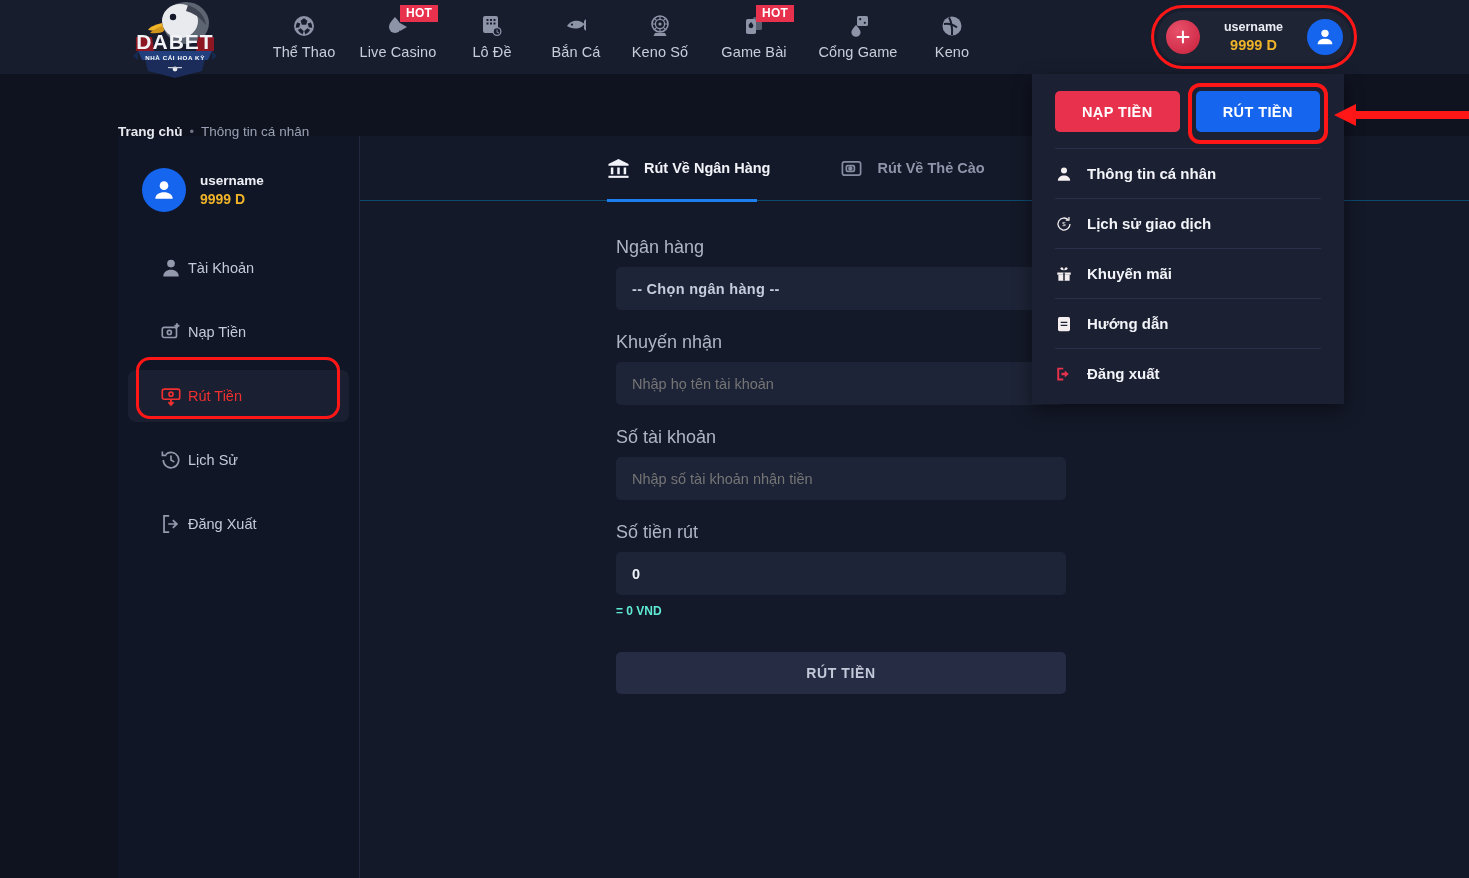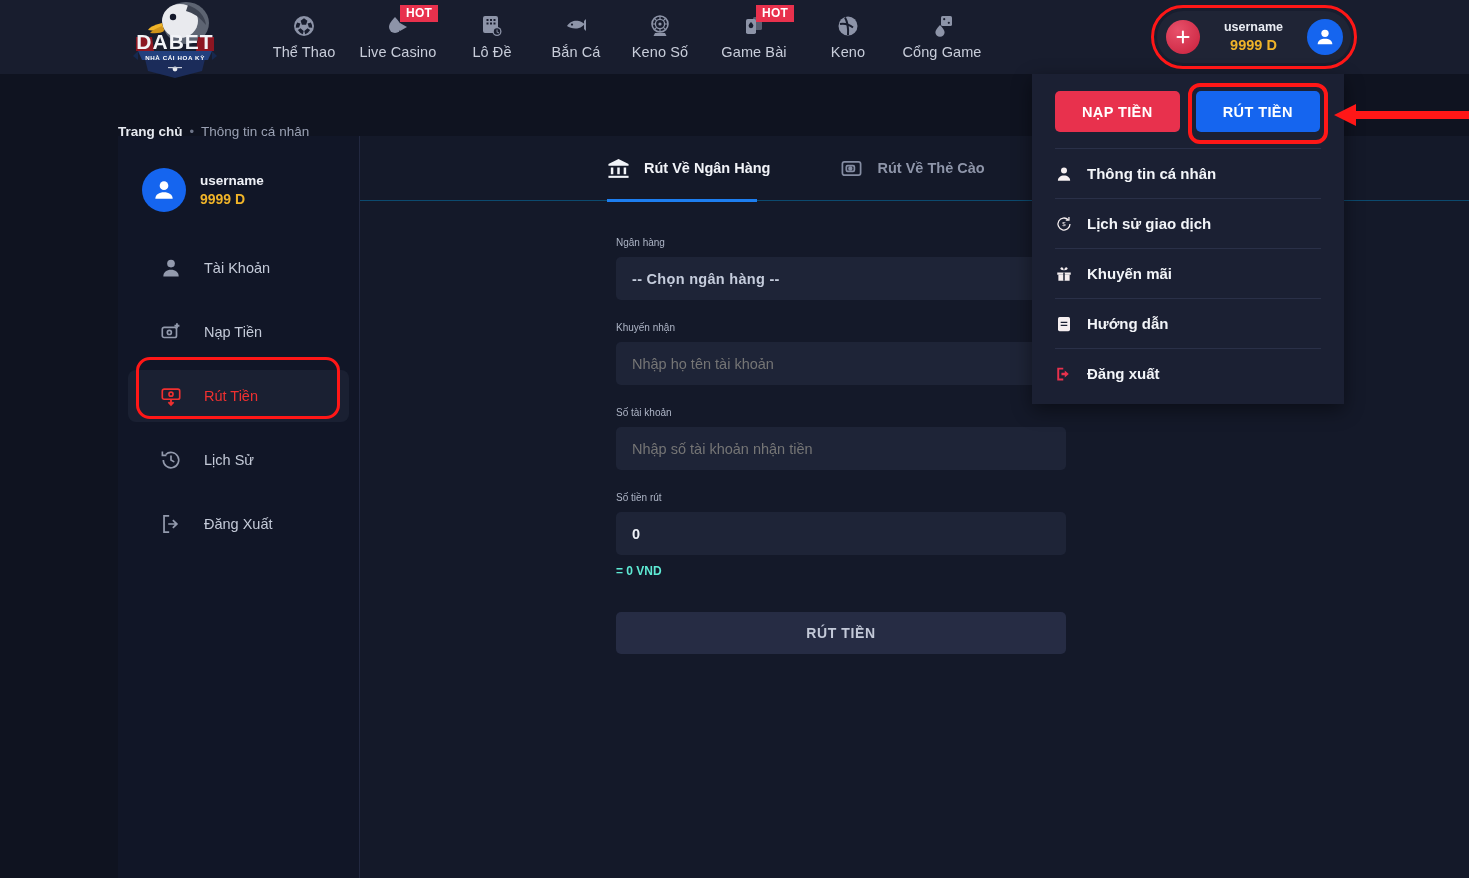--- a/index.html
+++ b/index.html
@@ -125,21 +125,21 @@
   .side-avatar {
     width: 44px; height: 44px; border-radius: 50%; background: #1565ef;
     display: flex; align-items: center; justify-content: center; flex: none;
   }
   .side-user-text { line-height: 1.3; }
   .side-uname { font-size: 13.5px; color: #eef0f6; font-weight: bold; }
   .side-ubal { font-size: 14px; color: #f0b429; font-weight: bold; }
 
   .side-menu { margin-top: 30px; }
   .side-item {
-    position: relative; display: flex; align-items: center; gap: 22px;
+    position: relative; display: flex; align-items: center; gap: 6px;
     height: 52px; padding-left: 42px; cursor: pointer; margin-bottom: 12px;
   }
   .side-item .s-icon { width: 22px; height: 22px; color: #939aad; display: block; flex: none; }
   .side-item .s-label { font-size: 14.5px; color: #c4cad8; }
   .side-item.active { background: #1a2032; border-radius: 8px; margin: 0 10px 12px 10px; padding-left: 32px; }
   .side-item.active .s-icon { color: #f03030; }
   .side-item.active .s-label { color: #f03030; }
   .hl-side {
     position: absolute; left: 136px; top: 357px; width: 204px; height: 62px;
     border: 3px solid #ff1717; border-radius: 14px; z-index: 30; pointer-events: none;
@@ -162,21 +162,21 @@
   .tab.active .t-icon { color: #f1f3f8; }
   .tab.active .t-label { color: #f1f3f8; }
   .tab.active::after {
     content: ""; position: absolute; left: 0; bottom: -1px; width: 150px; height: 3px;
     background: #1d7ef0;
   }
 
   .form { padding: 36px 0 0 0; }
   .field { width: 450px; margin: 0 auto 0 256px; }
   .field + .field { margin-top: 22px; }
-  .f-label { font-size: 10px; color: #aeb5c6; margin-bottom: 9px; }
+  .f-label { font-size: 18px; color: #aeb5c6; margin-bottom: 9px; }
   .f-input {
     width: 450px; height: 43px; background: #1e2437; border: none; border-radius: 5px;
     color: #9aa2b6; font-size: 14.5px; padding: 0 16px;
     font-family: "Liberation Sans", sans-serif;
   }
   .f-input.select { color: #c5ccdc; font-weight: bold; letter-spacing: .3px; }
   .f-input.value { color: #eef1f7; font-weight: bold; }
   .f-note { font-size: 12px; color: #5eead4; margin-top: 9px; font-weight: bold; }
   .submit-btn {
     width: 450px; height: 42px; margin: 34px 0 0 256px;
@@ -266,37 +266,37 @@
       <div class="nav-item wide">
         <span class="hot-badge">HOT</span>
         <svg class="nav-icon" viewBox="0 0 24 24" fill="currentColor">
           <rect x="11" y="3" width="9" height="13" rx="1.6" opacity=".55"></rect>
           <rect x="4" y="5" width="10" height="15" rx="1.8"></rect>
           <path d="M9 8c-1.3 1.4-2.4 2.7-2.4 3.8A2.4 2.4 0 009 14.2a2.4 2.4 0 002.4-2.4C11.4 10.7 10.3 9.4 9 8z" fill="#181d2e"></path>
         </svg>
         <span class="nav-label">Game Bài</span>
       </div>
 
-      <div class="nav-item">
-        <svg class="nav-icon" viewBox="0 0 24 24" fill="currentColor">
-          <circle cx="12" cy="12" r="9.5"></circle>
-          <path d="M4 10c3.5-.6 9 .4 13 3.5" stroke="#181d2e" stroke-width="2" fill="none"></path>
-          <path d="M9 3.5C11 7 12.5 13 12 21" stroke="#181d2e" stroke-width="2" fill="none"></path>
-        </svg>
-        <span class="nav-label">Keno</span>
-      </div>
-
       <div class="nav-item wide">
         <svg class="nav-icon" viewBox="0 0 24 24" fill="currentColor">
           <rect x="11" y="2" width="11" height="10" rx="1.6"></rect>
           <circle cx="14.2" cy="5.2" r="1.1" fill="#181d2e"></circle>
           <circle cx="18.8" cy="8.8" r="1.1" fill="#181d2e"></circle>
           <path d="M10 11c-2.6 2.8-4.6 5.3-4.6 7.2A4.6 4.6 0 0010 22.8a4.6 4.6 0 004.6-4.6C14.6 16.3 12.6 13.8 10 11z"></path>
         </svg>
         <span class="nav-label">Cổng Game</span>
+      </div>
+
+      <div class="nav-item">
+        <svg class="nav-icon" viewBox="0 0 24 24" fill="currentColor">
+          <circle cx="12" cy="12" r="9.5"></circle>
+          <path d="M4 10c3.5-.6 9 .4 13 3.5" stroke="#181d2e" stroke-width="2" fill="none"></path>
+          <path d="M9 3.5C11 7 12.5 13 12 21" stroke="#181d2e" stroke-width="2" fill="none"></path>
+        </svg>
+        <span class="nav-label">Keno</span>
       </div>
 
     </div>
 
     <div class="user-pill">
       <div class="plus-btn"></div>
       <div class="user-text">
         <div class="user-name">username</div>
         <div class="user-bal">9999 D</div>
       </div>

